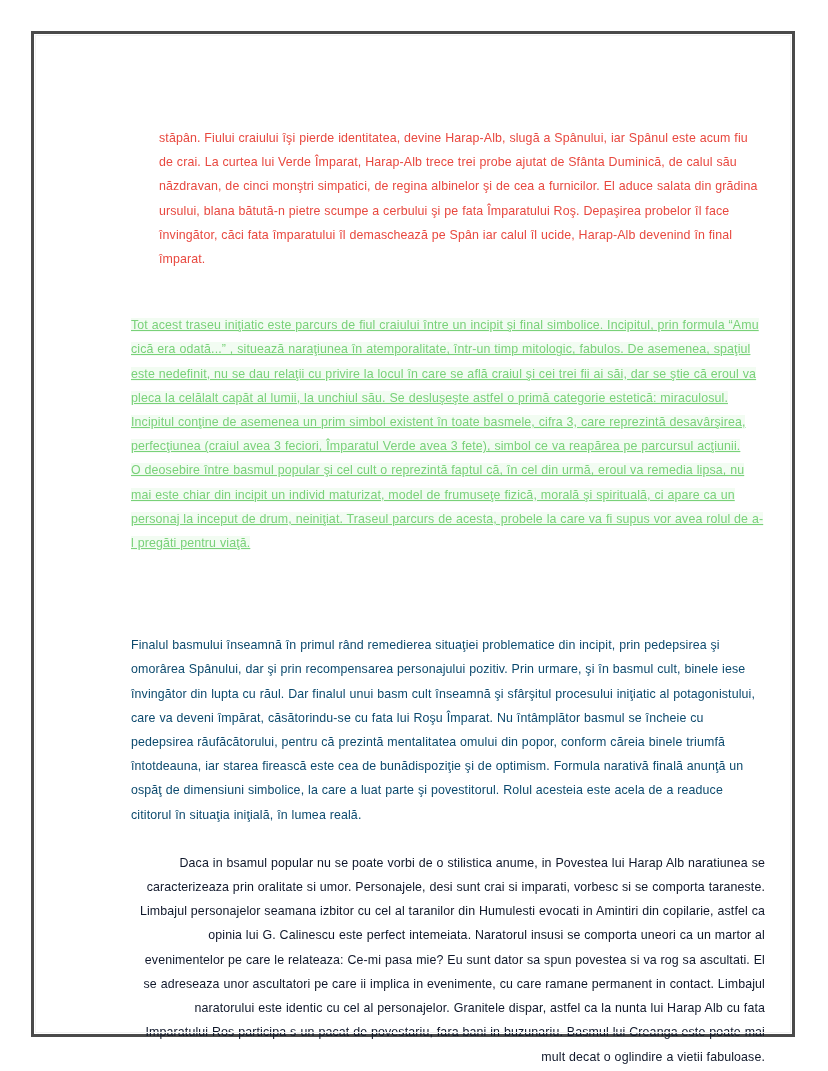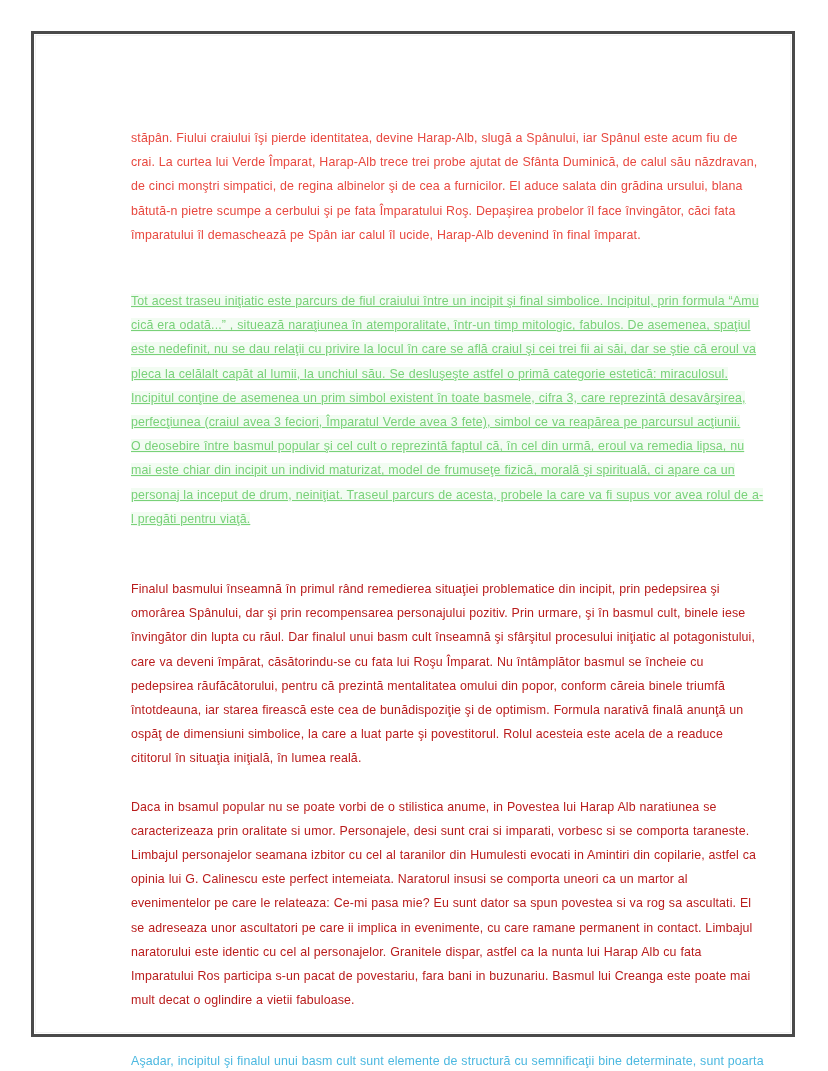--- a/index.html
+++ b/index.html
@@ -46,24 +46,24 @@
     width: 634px;
   }
   p.para {
     margin: 0;
     font-size: 12.4px;
     line-height: 24.2px;
     text-align: left;
     letter-spacing: 0.01em;
     word-spacing: 0.02em;
   }
-  p.para.red        { color: #e8483f; }
+  p.para.red        { color: #e8483f; margin-left: 28px; }
   p.para.green      { color: #79d179; text-decoration: underline; }
-  p.para.magenta    { color: #b91c1c; }
-  p.para.purple     { color: #b91c1c; }
+  p.para.magenta    { color: #0c4a6e; margin-top: 32px; }
+  p.para.purple     { color: #0f172a; text-align: right; }
   p.para.cyan       { color: #4cb8e0; }
 
   p.para.green .hl {
     background: #f2fcf2;
     box-decoration-break: clone;
     -webkit-box-decoration-break: clone;
   }
 
   .gap-lg { height: 42px; }
   .gap-md { height: 36px; }

